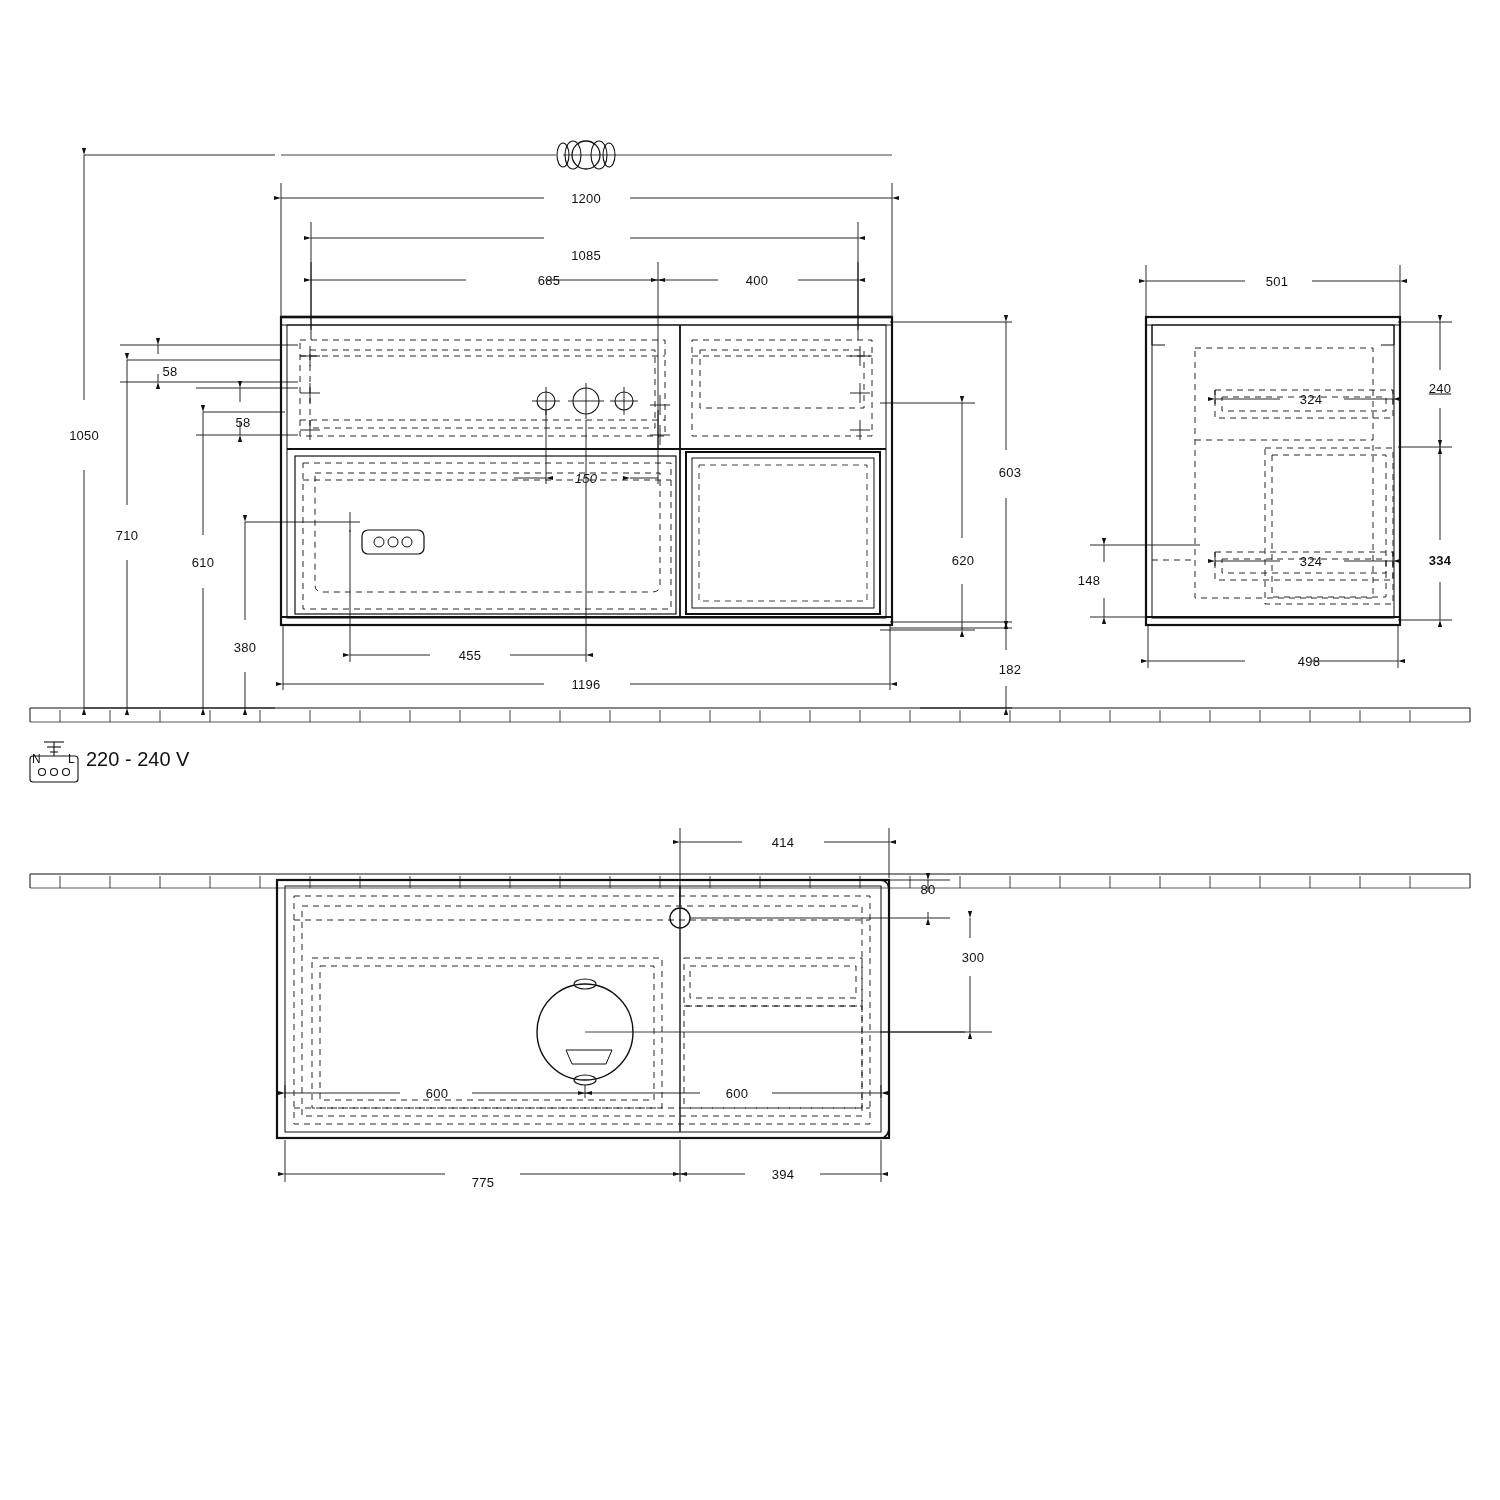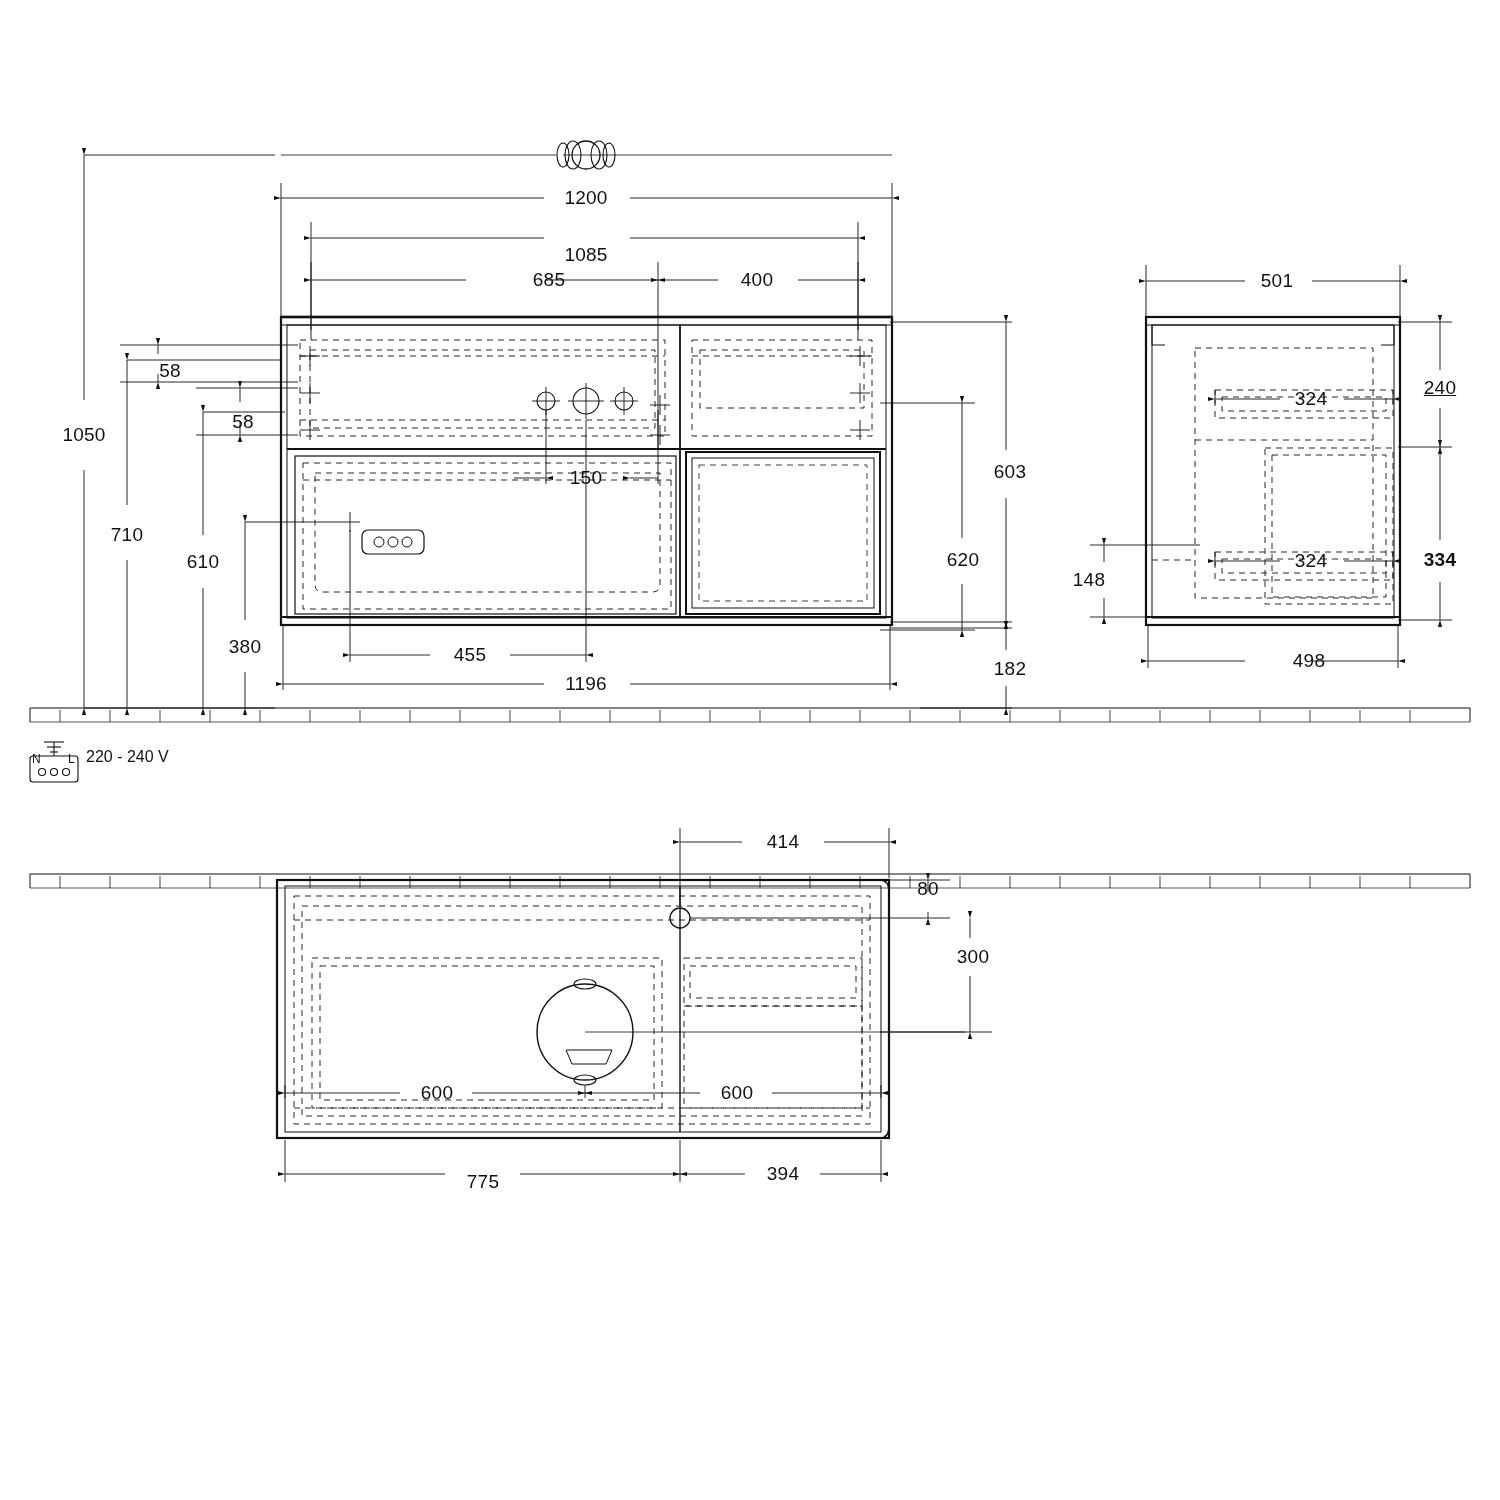--- a/index.html
+++ b/index.html
@@ -21,32 +21,32 @@
     width: 1500px; height: 1500px;
   }
   svg.drawing {
     position: absolute;
     left: 0; top: 0;
     width: 1500px;
     height: 1500px;
   }
   .dim-label {
     position: absolute;
-    font-size: 19px;
+    font-size: 13px;
     font-family: "Liberation Sans", sans-serif;
     color: #111111;
     white-space: nowrap;
     letter-spacing: 0.2px;
   }
   .dim-label.center {
     transform: translate(-50%, -50%);
   }
   .volt-label {
     position: absolute;
-    font-size: 16px;
+    font-size: 20px;
     color: #111111;
     white-space: nowrap;
   }
 </style>
 </head>
 <body>
 
 <div class="stage">
 
   <svg class="drawing" viewBox="0 0 1500 1500">
@@ -450,21 +450,21 @@
   <div class="dim-label center" style="left:84px; top:435px;">1050</div>
   <div class="dim-label center" style="left:127px; top:535px;">710</div>
   <div class="dim-label center" style="left:203px; top:562px;">610</div>
   <div class="dim-label center" style="left:245px; top:647px;">380</div>
   <div class="dim-label center" style="left:170px; top:371px;">58</div>
   <div class="dim-label center" style="left:243px; top:422px;">58</div>
   <div class="dim-label center" style="left:586px; top:198px;">1200</div>
   <div class="dim-label center" style="left:586px; top:255px;">1085</div>
   <div class="dim-label center" style="left:505px; top:280px;margin-left:44px;">685</div>
   <div class="dim-label center" style="left:757px; top:280px;">400</div>
-  <div class="dim-label center" style="left:586px; top:478px;">150</div>
+  <div class="dim-label center" style="left:586px; top:478px;font-style:italic;">150</div>
   <div class="dim-label center" style="left:470px; top:655px;">455</div>
   <div class="dim-label center" style="left:586px; top:684px;">1196</div>
   <div class="dim-label center" style="left:1010px; top:472px;">603</div>
   <div class="dim-label center" style="left:963px; top:560px;">620</div>
   <div class="dim-label center" style="left:1010px; top:669px;">182</div>
 
   <div class="dim-label center" style="left:1277px; top:281px;">501</div>
   <div class="dim-label center" style="left:1311px; top:399px;">324</div>
   <div class="dim-label center" style="left:1440px; top:388px;text-decoration:underline;">240</div>
   <div class="dim-label center" style="left:1440px; top:560px;font-weight:bold;">334</div>

